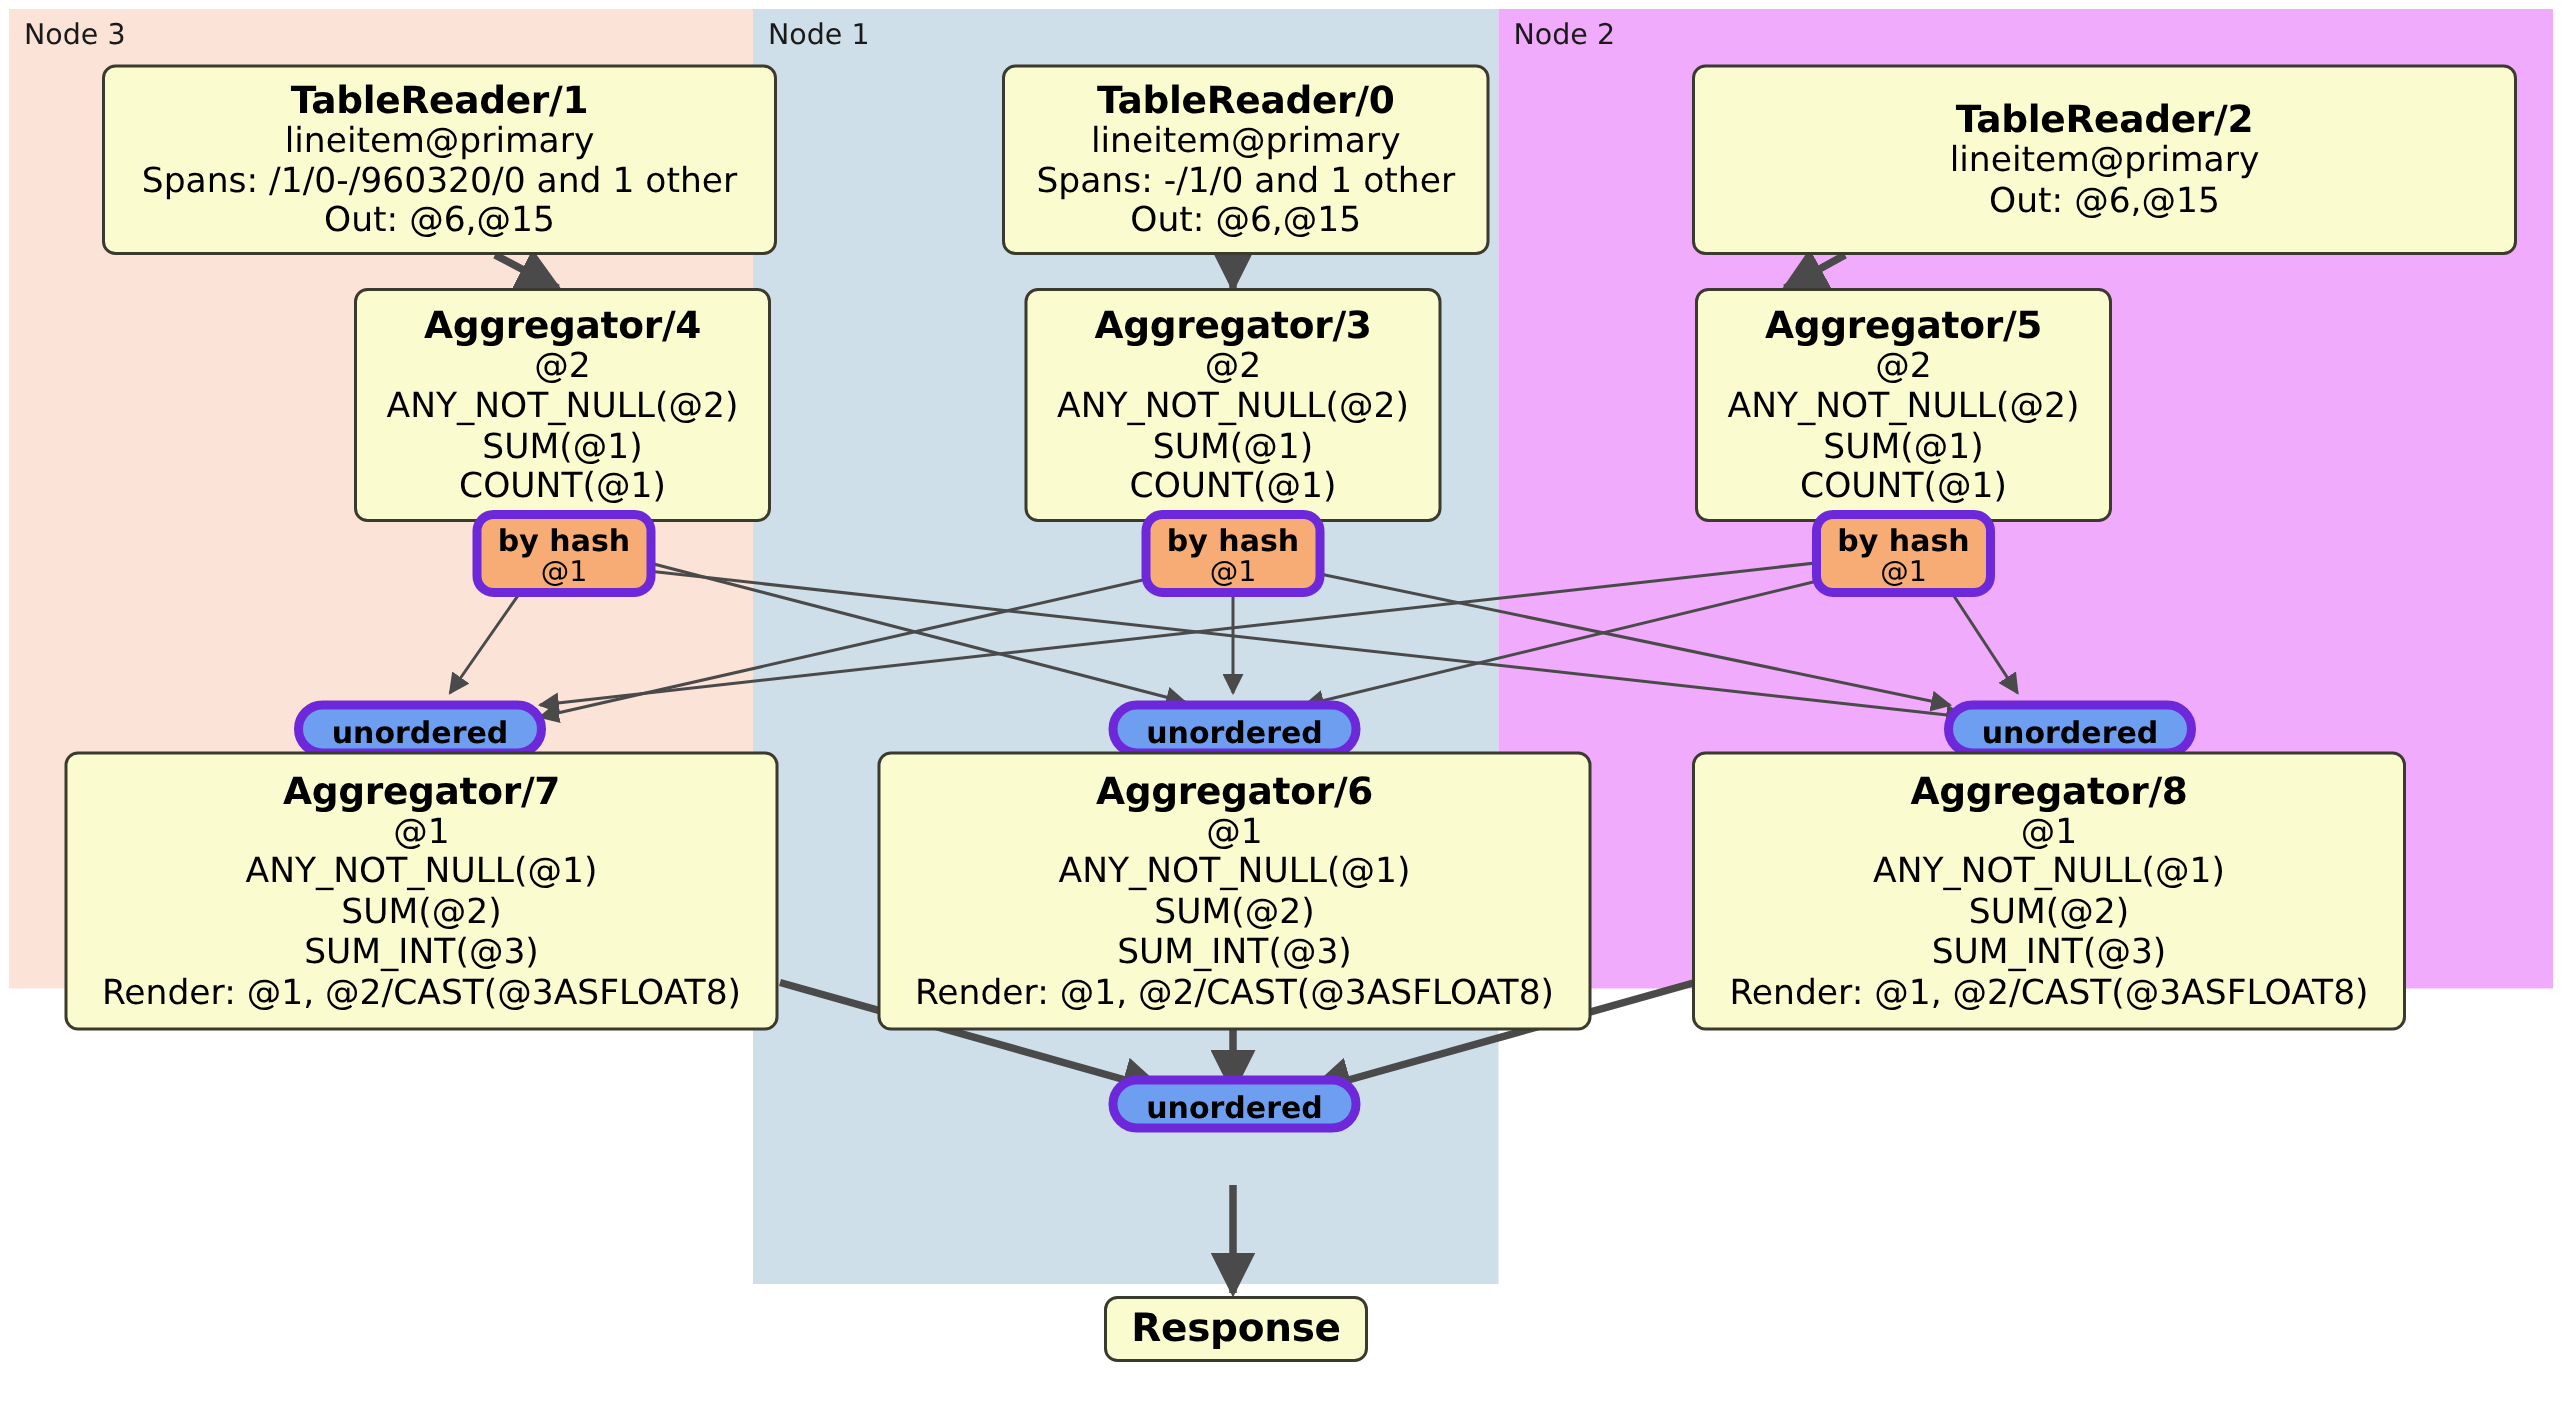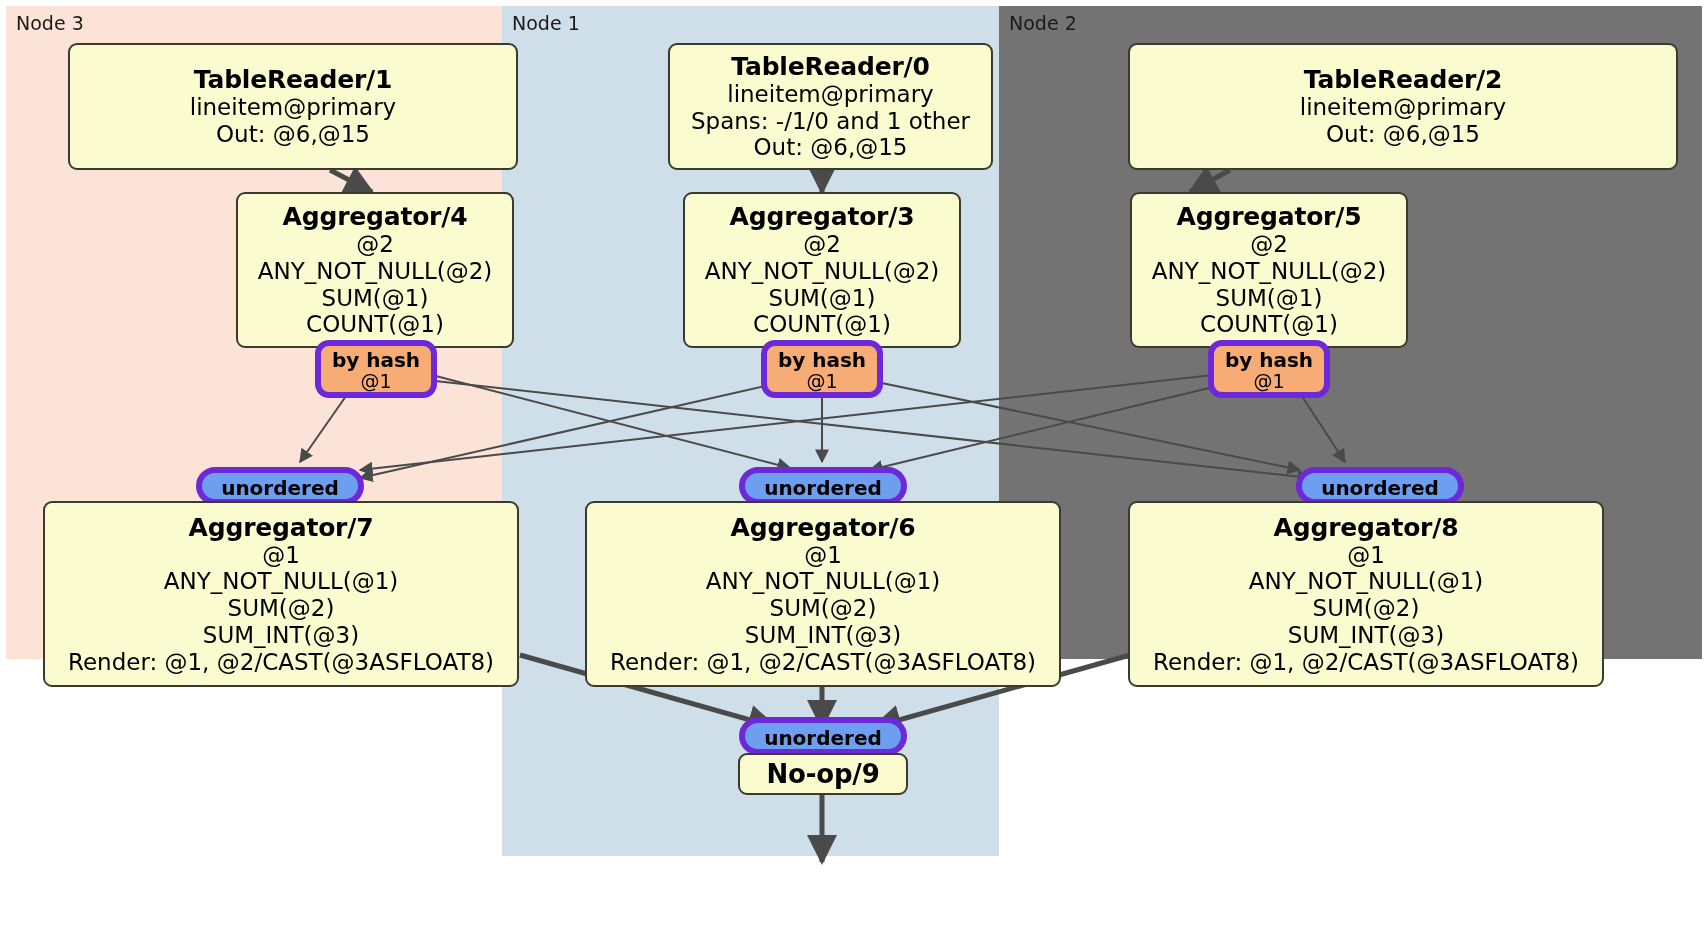--- a/index.html
+++ b/index.html
@@ -100,21 +100,21 @@
 <div id="stage">
 
   <div class="node-panel" style="left:6px; top:6px; width:496px; height:653px; background:#fce3d7;">
     <span class="node-label">Node 3</span>
   </div>
 
   <div class="node-panel" style="left:502px; top:6px; width:497px; height:850px; background:#cfdfe9;">
     <span class="node-label">Node 1</span>
   </div>
 
-  <div class="node-panel" style="left:999px; top:6px; width:703px; height:653px; background:#737373;">
+  <div class="node-panel" style="left:999px; top:6px; width:703px; height:653px; background:#f0abfc;">
     <span class="node-label">Node 2</span>
   </div>
 
   <svg class="edges" viewBox="0 0 1708 940" xmlns="http://www.w3.org/2000/svg">
     <defs>
       <marker id="ah-thick" viewBox="0 0 10 10" refX="9" refY="5" markerWidth="6" markerHeight="6" orient="auto-start-reverse">
         <path d="M 0 0 L 10 5 L 0 10 z" fill="#4a4a4a"></path>
       </marker>
       <marker id="ah-thin" viewBox="0 0 10 10" refX="9" refY="5" markerWidth="7" markerHeight="7" orient="auto-start-reverse">
         <path d="M 0 0 L 10 5 L 0 10 z" fill="#4a4a4a"></path>
@@ -140,20 +140,21 @@
     <path d="M 520 655 L 775 727" stroke="#4a4a4a" stroke-width="5" fill="none" marker-end="url(#ah-thick)"></path>
     <path d="M 822 683 L 822 727" stroke="#4a4a4a" stroke-width="5" fill="none" marker-end="url(#ah-thick)"></path>
     <path d="M 1130 655 L 874 727" stroke="#4a4a4a" stroke-width="5" fill="none" marker-end="url(#ah-thick)"></path>
 
     <path d="M 822 790 L 822 862" stroke="#4a4a4a" stroke-width="5" fill="none" marker-end="url(#ah-thick)"></path>
   </svg>
 
   <div class="box" style="left:68px; top:43px; width:450px; height:127px;">
     <div class="title">TableReader/1</div>
     <div class="line">lineitem@primary</div>
+    <div class="line">Spans: /1/0-/960320/0 and 1 other</div>
     <div class="line">Out: @6,@15</div>
   </div>
 
   <div class="box" style="left:668px; top:43px; width:325px; height:127px;">
     <div class="title">TableReader/0</div>
     <div class="line">lineitem@primary</div>
     <div class="line">Spans: -/1/0 and 1 other</div>
     <div class="line">Out: @6,@15</div>
   </div>
 
@@ -238,18 +239,18 @@
     <div class="line">ANY_NOT_NULL(@1)</div>
     <div class="line">SUM(@2)</div>
     <div class="line">SUM_INT(@3)</div>
     <div class="line">Render: @1, @2/CAST(@3ASFLOAT8)</div>
   </div>
 
   <div class="pill unordered" style="left:739px; top:717px; width:168px; height:38px;">
     <div class="pu">unordered</div>
   </div>
 
-  <div class="box small" style="left:738px; top:753px; width:170px; height:42px;">
-    <div class="title">No-op/9</div>
-  </div>
-
+
+  <div class="box small" style="left:736px; top:864px; width:176px; height:44px;">
+    <div class="title">Response</div>
+  </div>
 
 </div>
 
 </body></html>

